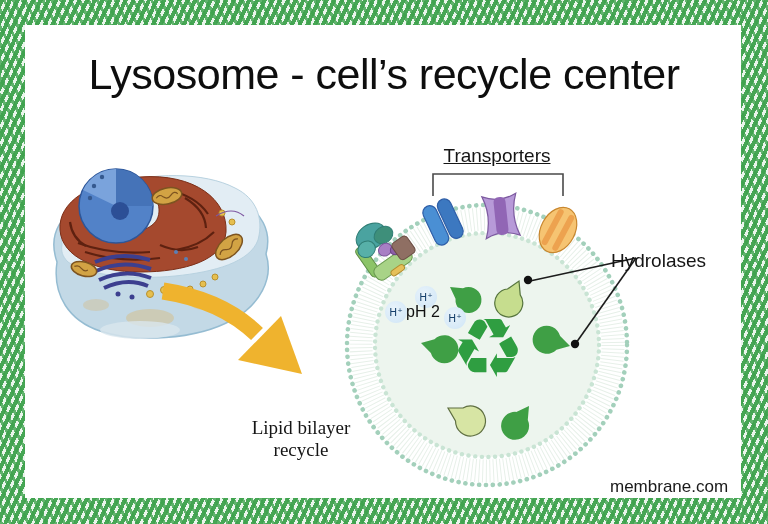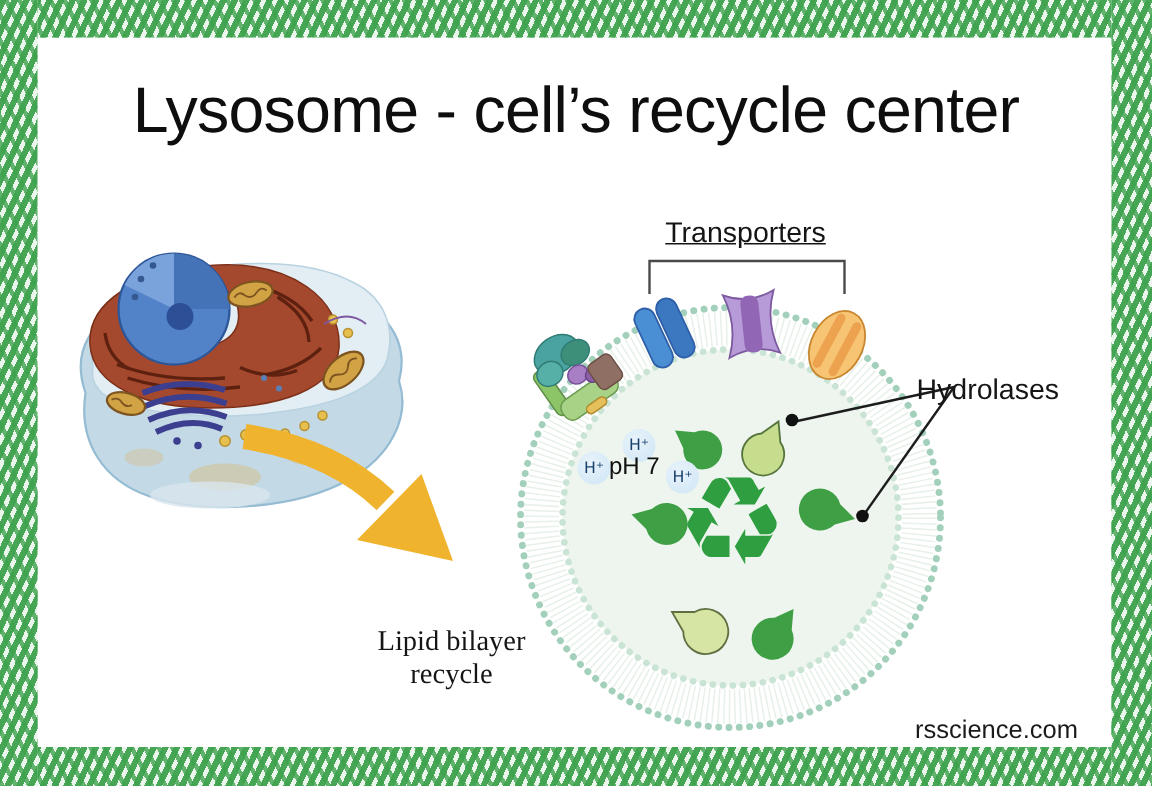--- a/index.html
+++ b/index.html
@@ -192,16 +192,16 @@
   <div class="proton p1">H⁺</div>
   <div class="proton p2">H⁺</div>
   <div class="proton p3">H⁺</div>
 
   <div class="lbl lbl-transporters">Transporters</div>
   <div class="lbl lbl-hydrolases">Hydrolases</div>
   <div class="lbl lbl-membrane">
     <div>Lipid bilayer</div>
     <div>recycle</div>
   </div>
-  <div class="lbl-ph">pH 7</div>
-  <div class="watermark">rsscience.com</div>
+  <div class="lbl-ph">pH 2</div>
+  <div class="watermark">membrane.com</div>
 
 </div>
 
 </body></html>

